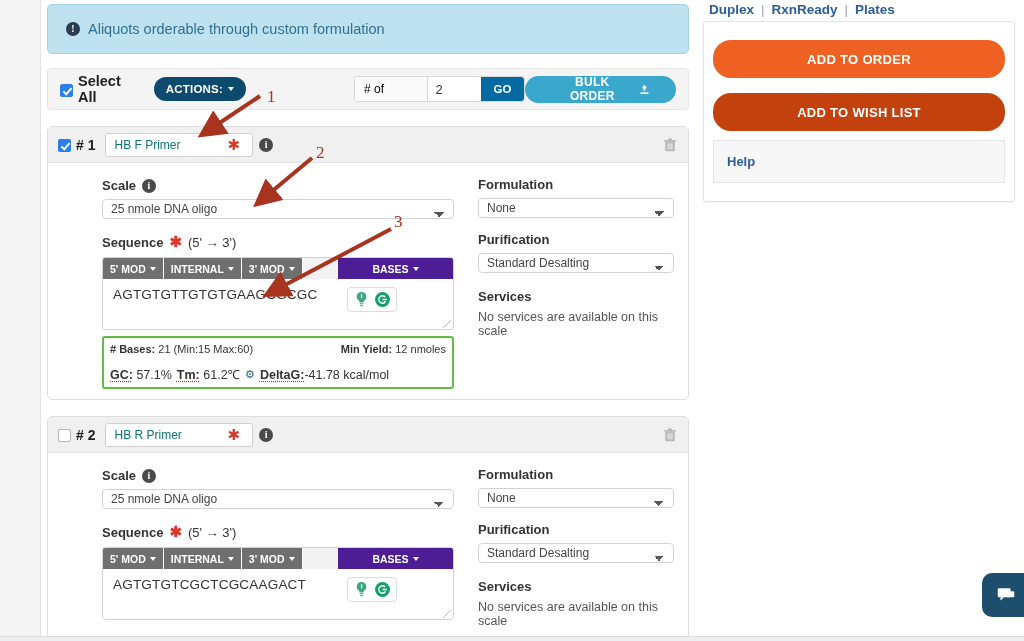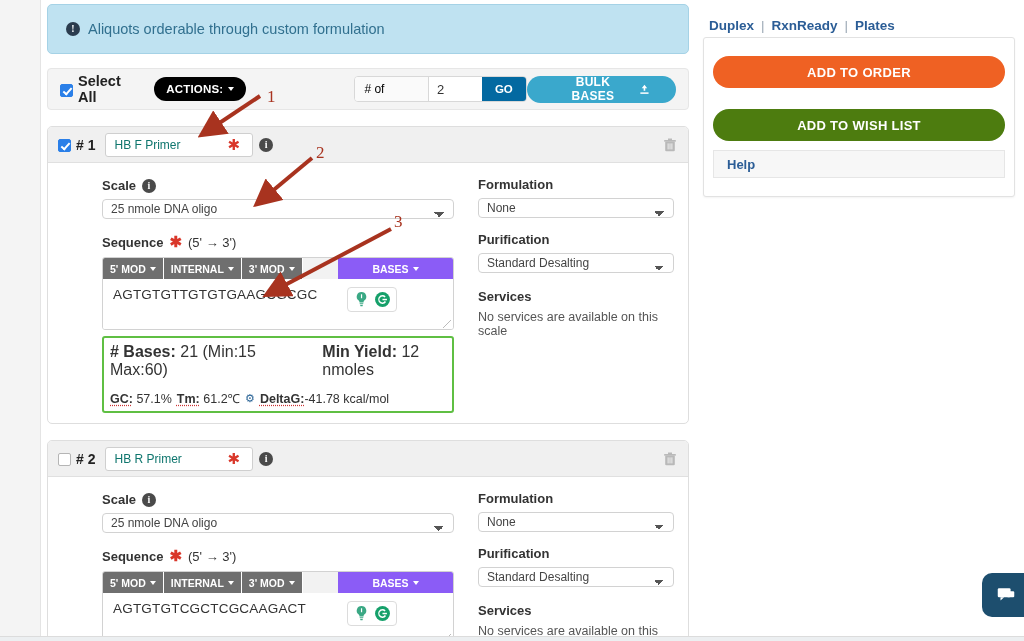--- a/index.html
+++ b/index.html
@@ -81,21 +81,21 @@
   .cb:checked { background:#2a7fe8; border-color:#2a7fe8; }
   .cb:checked::after {
     content:""; position:absolute; left:4px; top:1px;
     width:3px; height:7px; border:solid #fff; border-width:0 2px 2px 0;
     transform:rotate(42deg);
   }
   .select-all-label {
     font-weight: bold; font-size: 14.5px; color:#222; margin-right: 12px;
   }
   .btn-actions {
-    background:#000000; color:#fff; border:none; border-radius:14px;
+    background:#0c4a6e; color:#fff; border:none; border-radius:14px;
     height:24px; padding:0 12px; font-size:11.5px; font-weight:bold;
     letter-spacing:.2px; cursor:pointer;
     display:flex; align-items:center; gap:5px;
   }
   .caret { width:0;height:0;border-left:3.5px solid transparent;border-right:3.5px solid transparent;border-top:4px solid currentColor; display:inline-block;}
   .items-group {
     margin-left: 108px;
     display:flex; align-items:center;
     border:1px solid #d8d8d8; border-radius:4px; overflow:hidden;
     height:26px; background:#fff;
@@ -166,21 +166,21 @@
   
   .seq-wrap { border:1px solid #d2d2d2; border-radius:3px; overflow:hidden; }
   .seq-bar { display:flex; height:21px; background:#f2f2f2; }
   .seq-btn {
     background:#6f6f6f; color:#fff; font-size:10.5px; font-weight:bold;
     padding:0 7px; display:flex; align-items:center; gap:4px;
     border-right:1px solid #fff; cursor:pointer; white-space:nowrap;
   }
   .seq-spacer { flex:1; background:#f2f2f2; }
   .seq-bases {
-    background:#8b5cf6; color:#fff; font-size:10.5px; font-weight:bold;
+    background:#4c1d95; color:#fff; font-size:10.5px; font-weight:bold;
     width:115px; display:flex; align-items:center; justify-content:center; gap:4px;
     cursor:pointer;
   }
   .seq-area {
     position:relative; height:50px; background:#fff;
   }
   .seq-text {
     padding:8px 10px; font-size:13.5px; color:#333; letter-spacing:.2px;
     font-family:"Liberation Sans", sans-serif;
     border:none; outline:none; width:100%; height:100%; resize:none;
@@ -197,56 +197,56 @@
       linear-gradient(135deg, transparent 45%, #bbb 45%, #bbb 55%, transparent 55%);
   }
 
   
   .stats {
     margin-top:6px; padding:5px 4px 2px 4px;
   }
   .stats.boxed {
     border:2px solid #5fbf43; border-radius:3px; padding:5px 6px 4px 6px;
   }
-  .stats-row1 { display:flex; font-size:16px; color:#333;gap:44px; }
+  .stats-row1 { display:flex; font-size:11px; color:#333;gap:44px; }
   .stats-row2 { margin-top:11px; font-size:12.5px; color:#333; display:flex; align-items:center; gap:5px;}
   .b { font-weight:bold; }
   .spell { text-decoration: underline dotted #c33; text-underline-offset:2px; }
   .gear { color:#2a6496; font-size:11px; }
 
   
   .right-col {
-    position:absolute; left:703px; top:16px; width:312px;
+    position:absolute; left:703px; top:0; width:312px;
   }
   .topnav {
     display:flex; align-items:center; gap:7px; height:19px;
     font-size:13.5px; color:#2b5d96; font-weight:bold; padding-left:6px;
   }
   .topnav a { color:#2b5d96; text-decoration:none; cursor:pointer;}
   .topnav .sep { color:#9aa7b4; font-weight:normal; }
   .cart {
     margin-top:2px; background:#fff; border:1px solid #e2e2e2; border-radius:3px;
     padding:9px 9px 18px 9px;
     box-shadow:0 1px 2px rgba(0,0,0,.05);
   }
   .cart-count {
     background:#d9eaf3; color:#2b3c4e; font-size:13.5px; font-weight:bold;
     height:42px; display:flex; align-items:center; padding:0 14px; border-radius:2px;
   }
   .btn-order, .btn-wish {
     display:block; width:100%; border:none; border-radius:18px;
-    height:32px; color:#fff; font-size:13px; font-weight:bold;
+    height:38px; color:#fff; font-size:13px; font-weight:bold;
     letter-spacing:.3px; cursor:pointer; margin-top:9px;
     font-family:"Liberation Sans", sans-serif;
   }
   .btn-order { background:#ef6123; }
-  .btn-wish  { background:#4d7c0f; margin-top:21px; }
+  .btn-wish  { background:#c2410c; margin-top:15px; }
   .help-box {
     margin-top:9px; background:#f7f7f7; border:1px solid #e6e6e6;
-    height:28px; display:flex; align-items:center; padding:0 13px;
+    height:43px; display:flex; align-items:center; padding:0 13px;
   }
   .help-box a { color:#2b5d96; font-size:13px; font-weight:bold; text-decoration:none; cursor:pointer;}
 
   
   .chat-fab {
     position:absolute; right:-6px; bottom:24px;
     width:48px; height:44px; border-radius:10px 0 0 10px;
     background:#1d4e6e; display:flex; align-items:center; justify-content:center;
     cursor:pointer;
   }
@@ -282,21 +282,21 @@
         <span class="caret"></span>
       </button>
 
       <div class="items-group">
         <span class="items-label"># of Items:</span>
         <input class="items-input" type="text" value="2" style="">
         <button class="btn-go">GO</button>
       </div>
 
       <button class="btn-bulk">
-        <span>BULK BASES</span>
+        <span>BULK ORDER</span>
         <svg width="11" height="11" viewBox="0 0 16 16">
           <path d="M8 1 L12 6 H9.2 V10 H6.8 V6 H4 Z" fill="#fff"></path>
           <rect x="2" y="12.2" width="12" height="2.2" fill="#fff"></rect>
         </svg>
       </button>
     </div>
 
     <div class="card">
       <div class="card-head">
         <input type="checkbox" class="cb" checked="" style="">

